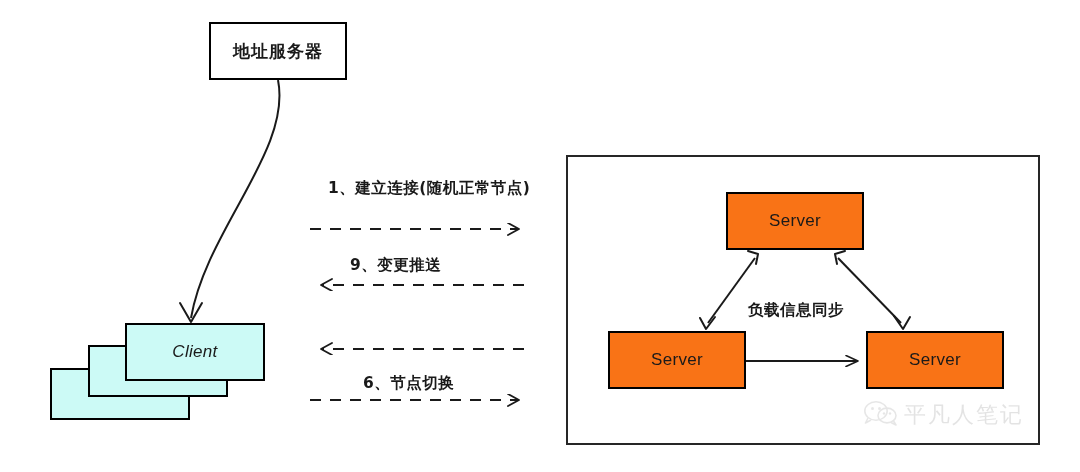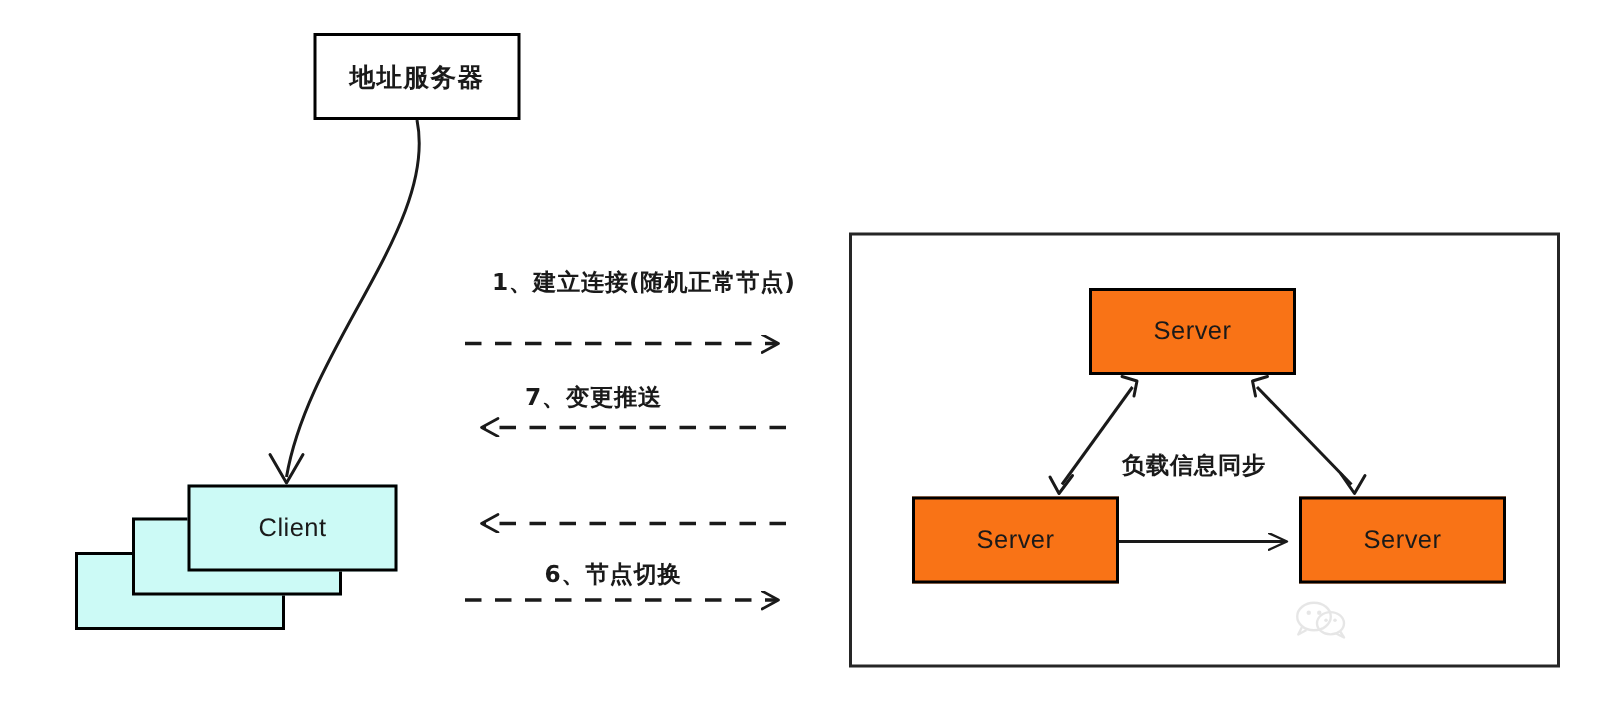--- a/index.html
+++ b/index.html
@@ -89,27 +89,27 @@
 
 <div id="canvas">
 
   <div class="node node-plain cn" style="left:209px; top:22px; width:138px; height:58px;">
     <span>地址服务器</span>
   </div>
 
 
   <div class="node node-client" style="left:50px; top:368px; width:140px; height:52px;"></div>
   <div class="node node-client" style="left:88px; top:345px; width:140px; height:52px;"></div>
-  <div class="node node-client" style="left:125px; top:323px; width:140px; height:58px;">
+  <div class="node node-client" style="left:125px; top:323px; width:140px; height:58px;font-style:italic;">
     <span>Client</span>
   </div>
 
   <div class="label label-cn" style="left:292px; top:178px;margin-left:36px;">1、建立连接(随机正常节点)</div>
 
-  <div class="label label-cn" style="left:350px; top:255px;">7、变更推送</div>
+  <div class="label label-cn" style="left:350px; top:255px;">9、变更推送</div>
 
 
   <div class="label label-cn" style="left:363px; top:373px;">6、节点切换</div>
 
   <div class="panel" style="left:566px; top:155px; width:474px; height:290px;"></div>
 
   <div class="node node-server" style="left:726px; top:192px; width:138px; height:58px;">
     <span>Server</span>
   </div>
 
@@ -129,20 +129,21 @@
         <ellipse cx="12" cy="11" rx="11.2" ry="9.2" fill="none" stroke="#b0b0b0" stroke-width="1.6"></ellipse>
         <path d="M4 18 L1.5 23 L7 20" fill="none" stroke="#b0b0b0" stroke-width="1.6" stroke-linejoin="round"></path>
         <ellipse cx="23" cy="15.5" rx="9" ry="7.4" fill="none" stroke="#b0b0b0" stroke-width="1.6"></ellipse>
         <path d="M29.5 21 L32 25 L27 22.5" fill="none" stroke="#b0b0b0" stroke-width="1.6" stroke-linejoin="round"></path>
         <circle cx="8.5" cy="8.5" r="1.5" fill="#b0b0b0"></circle>
         <circle cx="15.5" cy="8.5" r="1.5" fill="#b0b0b0"></circle>
         <circle cx="20" cy="13.5" r="1.2" fill="#b0b0b0"></circle>
         <circle cx="26" cy="13.5" r="1.2" fill="#b0b0b0"></circle>
       </svg>
     </span>
+    <span class="wm-text">平凡人笔记</span>
   </div>
 
   <svg class="overlay">
     <defs>
       <marker id="ah-open" markerWidth="13" markerHeight="13" refX="11" refY="6" orient="auto" markerUnits="userSpaceOnUse">
         <path d="M1,0 L12,6 L1,12" fill="none" stroke="#1a1a1a" stroke-width="1.8" stroke-linecap="round" stroke-linejoin="round"></path>
       </marker>
       <marker id="ah-open-l" markerWidth="13" markerHeight="13" refX="11" refY="6" orient="auto" markerUnits="userSpaceOnUse">
         <path d="M1,0 L12,6 L1,12" fill="none" stroke="#1a1a1a" stroke-width="1.8" stroke-linecap="round" stroke-linejoin="round"></path>
       </marker>

